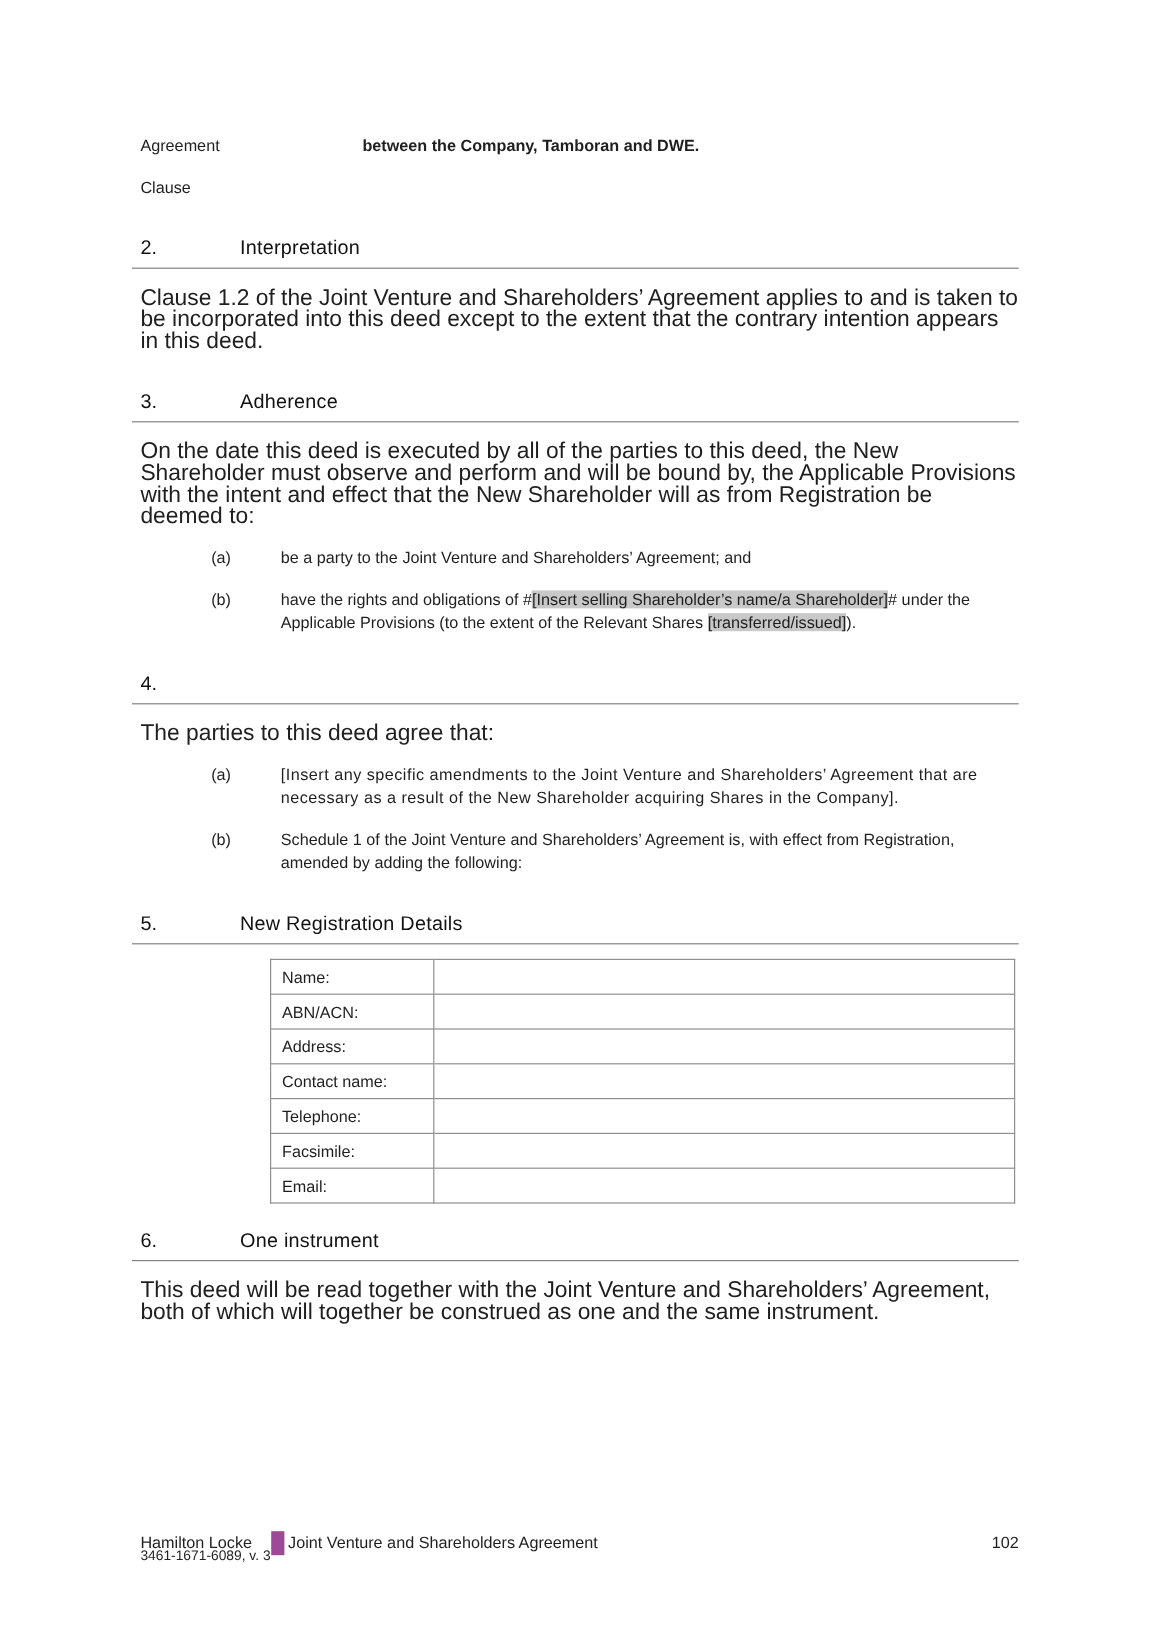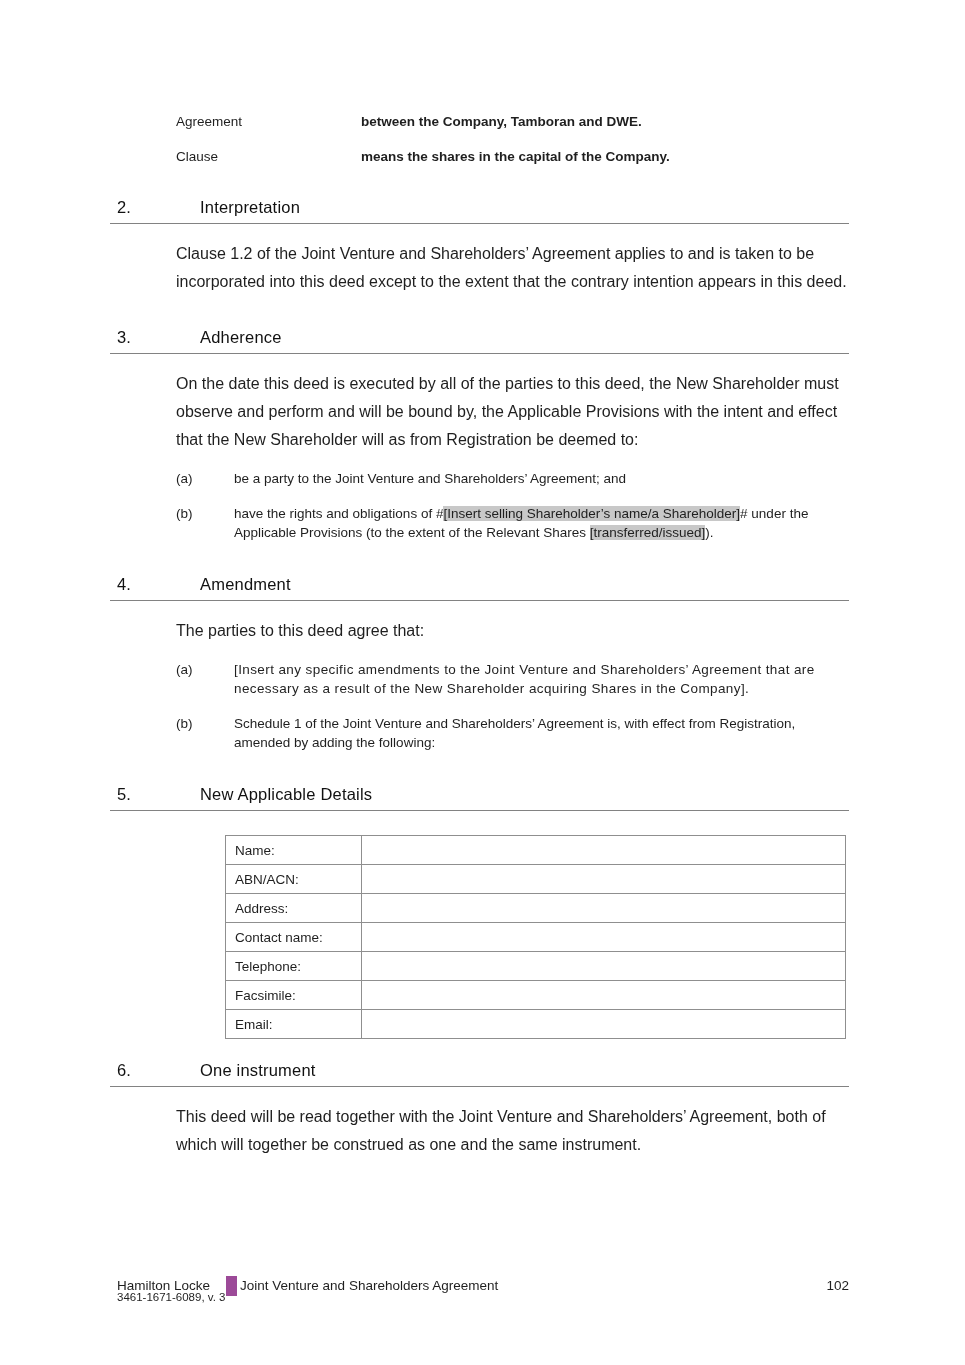--- a/index.html
+++ b/index.html
@@ -15,65 +15,64 @@
   }
 
   .content {
     position: absolute;
     left: 117px;
     top: 112px;
     width: 732px;
   }
 
   
-  .def-row { display: flex; margin-left: 59px; margin-top: 15px; font-size: 13.5px; line-height: 19.5px; }
+  .def-row { display: flex; margin-top: 15px; font-size: 13.5px; line-height: 19.5px; }
   .def-row:first-child { margin-top: 0; }
   .def-term { width: 185px; flex: 0 0 185px; }
   .def-text { flex: 1; font-weight: bold; }
 
   
   .sec-heading {
     display: flex;
     margin-top: 30px;
     margin-left: -7px;
     padding-left: 7px;
     padding-bottom: 5px;
     border-bottom: 1.5px solid #828282;
     font-size: 16.5px;
     line-height: 22px;
     color: #111;
   }
   .sec-num { width: 59px; flex: 0 0 59px; }
   .sec-title { flex: 1; letter-spacing: 0.2px; margin-left: 24px; }
 
   .body-text {
-    margin-left: 59px;
     margin-top: 16px;
-    font-size: 16px;
-    line-height: 28px;
+    font-size: 19px;
+    line-height: 18px;
   }
 
   .list-item {
     display: flex;
     margin-left: 59px;
     margin-top: 15px;
     font-size: 13.5px;
     line-height: 19.5px;
   }
   .li-marker { width: 58px; flex: 0 0 58px; }
   .li-text { flex: 1; }
 
   .hl { background: var(--hl, #c8c8c8); }
 
   .spaced { letter-spacing: 0.4px; }
 
   
   table.details {
     margin-left: 108px;
-    margin-top: 24px;
+    margin-top: 12px;
     width: 621px;
     border-collapse: collapse;
     font-size: 13.5px;
   }
   table.details td {
     border: 1px solid #8f8f8f;
     height: 29px;
     padding: 4px 8px 2px 9px;
     vertical-align: middle;
   }
@@ -114,21 +113,20 @@
 
 <div class="page">
   <div class="content">
 
     <div class="def-row">
       <div class="def-term">Agreement</div>
       <div class="def-text">between the Company, Tamboran and DWE.</div>
     </div>
     <div class="def-row">
       <div class="def-term">Clause</div>
-      <div class="def-text">means the shares in the capital of the Company.</div>
     </div>
 
     <div class="sec-heading">
       <div class="sec-num">2.</div>
       <div class="sec-title">Interpretation</div>
     </div>
     <div class="body-text">Clause 1.2 of the Joint Venture and Shareholders’ Agreement applies to and is taken to be incorporated into this deed except to the extent that the contrary intention appears in this deed.</div>
 
     <div class="sec-heading">
       <div class="sec-num">3.</div>
@@ -139,35 +137,34 @@
       <div class="li-marker">(a)</div>
       <div class="li-text">be a party to the Joint Venture and Shareholders’ Agreement; and</div>
     </div>
     <div class="list-item">
       <div class="li-marker">(b)</div>
       <div class="li-text"><span>have the rights and obligations of #</span><span class="hl">[Insert selling Shareholder’s name/a Shareholder]</span><span># under the Applicable Provisions (to the extent of the Relevant Shares </span><span class="hl">[transferred/issued]</span><span>).</span></div>
     </div>
 
     <div class="sec-heading">
       <div class="sec-num">4.</div>
-      <div class="sec-title">Amendment</div>
     </div>
     <div class="body-text">The parties to this deed agree that:</div>
     <div class="list-item">
       <div class="li-marker">(a)</div>
       <div class="li-text spaced">[Insert any specific amendments to the Joint Venture and Shareholders’ Agreement that are necessary as a result of the New Shareholder acquiring Shares in the Company].</div>
     </div>
     <div class="list-item">
       <div class="li-marker">(b)</div>
       <div class="li-text">Schedule 1 of the Joint Venture and Shareholders’ Agreement is, with effect from Registration, amended by adding the following:</div>
     </div>
 
     <div class="sec-heading">
       <div class="sec-num">5.</div>
-      <div class="sec-title">New Applicable Details</div>
+      <div class="sec-title">New Registration Details</div>
     </div>
     <table class="details">
       <tbody>
         <tr>
           <td class="cell-label">Name:</td>
           <td class="cell-value"></td>
         </tr>
         <tr>
           <td class="cell-label">ABN/ACN:</td>
           <td class="cell-value"></td>

